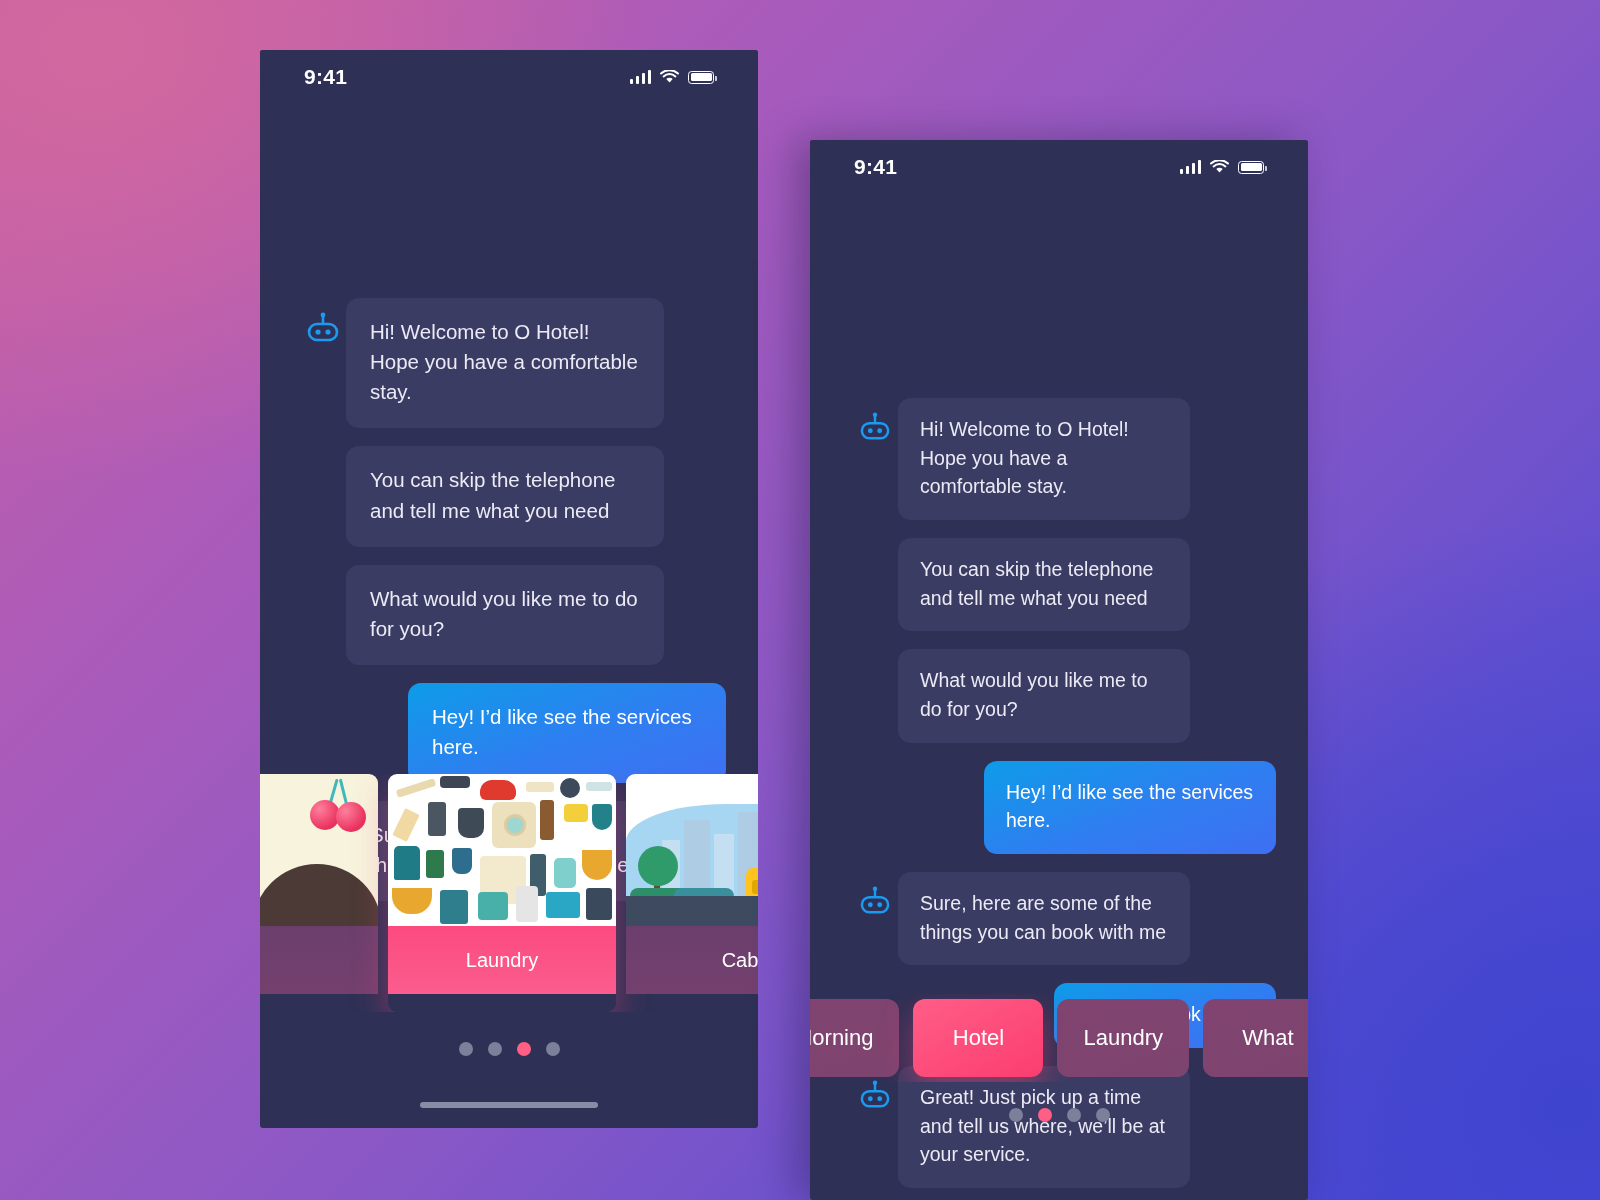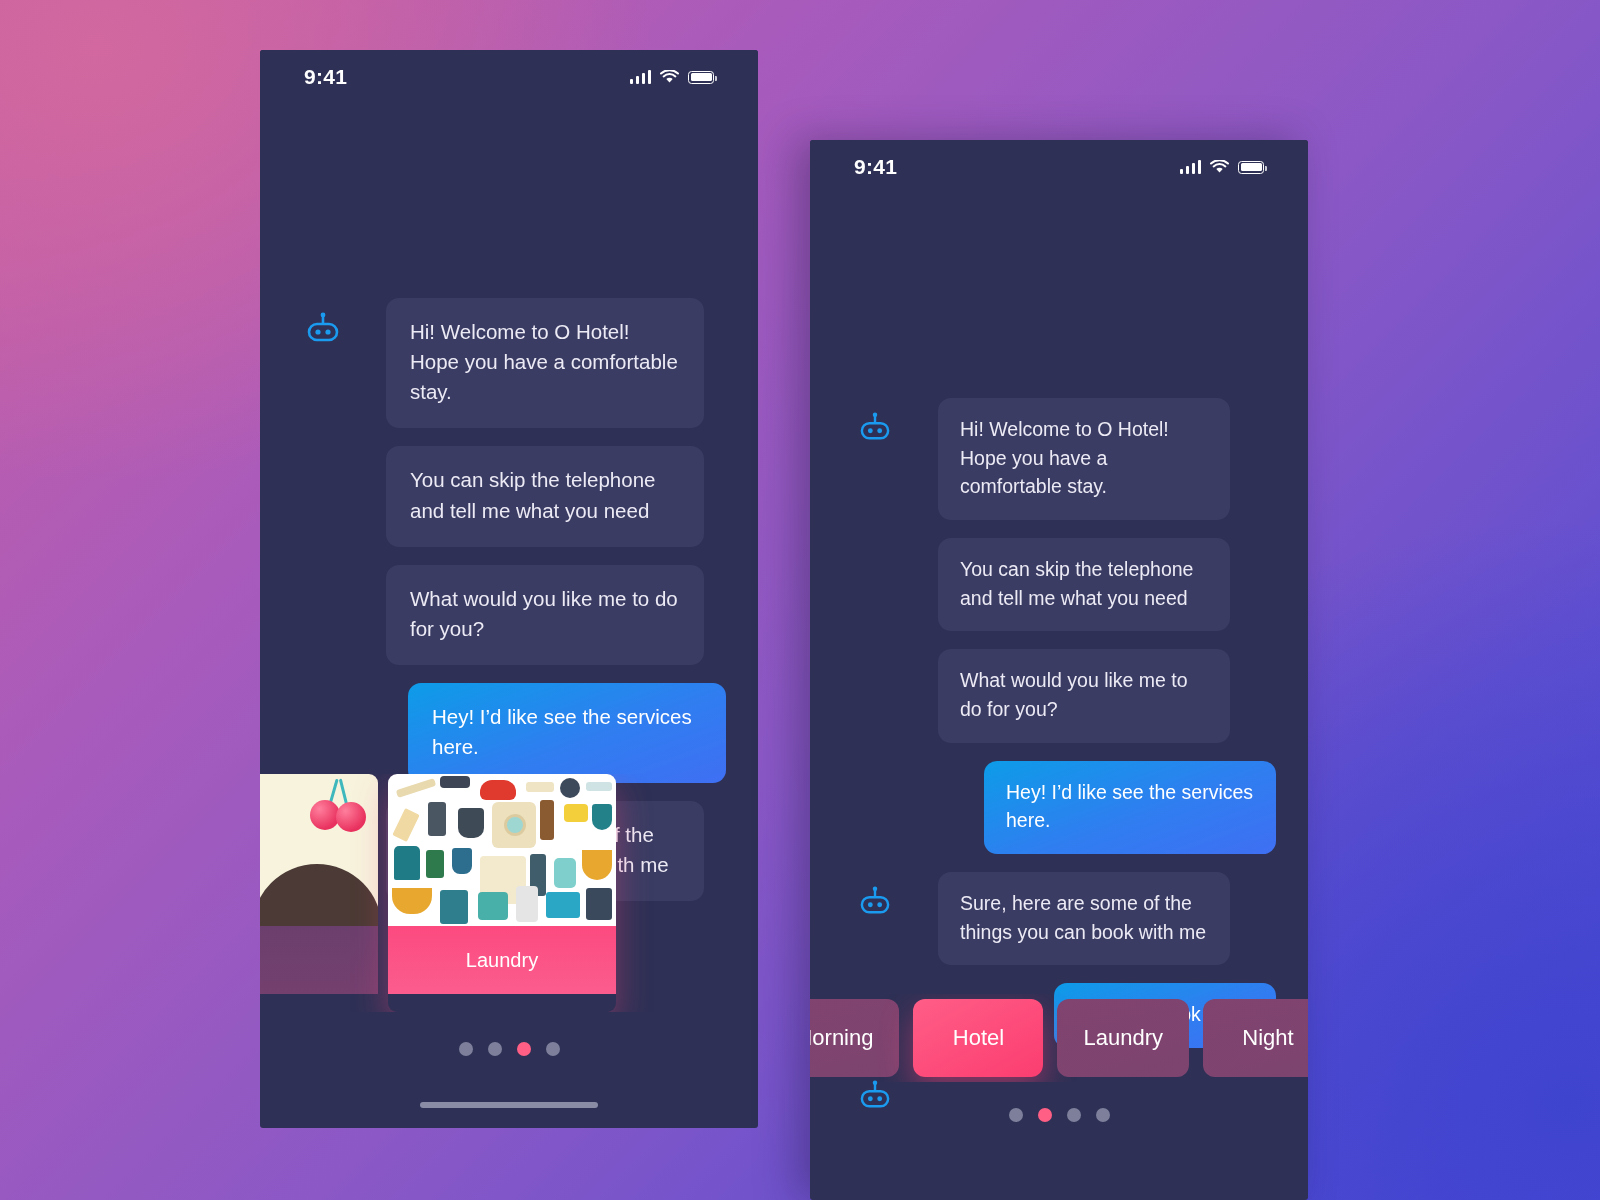--- a/index.html
+++ b/index.html
@@ -53,21 +53,21 @@
   .chat-l { top:248px; }
   .chat-r { top:258px; }
   .row { display:flex; align-items:flex-start; margin-bottom:18px; }
   .row.user { justify-content:flex-end; }
   .bot-ava { width:46px; flex:0 0 46px; display:flex; justify-content:center; padding-top:14px; }
   .bot-ava.blank { visibility:hidden; }
   .bubble {
     border-radius:13px; color:#eceaf5; font-size:20.5px; line-height:1.47;
     padding:19px 24px 21px 24px; max-width:320px;
   }
-  .bubble.bot { background:#3a3c63;margin-left:40px; }
+  .bubble.bot { background:#3a3c63; }
   .bubble.user {
     background:linear-gradient(160deg,#0d9ce8 0%, #2f7ef0 55%, #3f6ff3 100%);
     color:#fff; border-radius:13px;
   }
 
   .chat-l .row-pad { padding-left:40px; padding-right:32px; }
   .chat-l .bubble { max-width:318px; }
   .chat-r .row-pad { padding-left:42px; padding-right:32px; }
   .chat-r .bubble { max-width:292px; font-size:19.5px; padding:17px 22px 19px 22px; }
 
@@ -245,20 +245,40 @@
         <div class="obj" style="left:4px;  top:114px;width:40px; height:26px; background:#e8a82f; border-radius:0 0 18px 18px;"></div>
         <div class="obj" style="left:52px; top:116px;width:28px; height:34px; background:#2f7e8d; border-radius:3px;"></div>
         <div class="obj" style="left:90px; top:118px;width:30px; height:28px; background:#48b0a8; border-radius:4px;"></div>
         <div class="obj" style="left:128px;top:112px;width:22px; height:36px; background:#e5e5e5; border-radius:4px;"></div>
         <div class="obj" style="left:158px;top:118px;width:34px; height:26px; background:#2aa7c4; border-radius:3px;"></div>
         <div class="obj" style="left:198px;top:114px;width:26px; height:32px; background:#3a4a5c; border-radius:3px;"></div>
       </div>
       <div class="card-label label-hot">Laundry</div>
     </div>
 
+    <div class="card">
+      <div class="card-img ill-cab">
+        <div class="sky"></div>
+        <div class="bldg" style="left:36px; width:18px; height:58px;"></div>
+        <div class="bldg d" style="left:58px; width:26px; height:78px;"></div>
+        <div class="bldg" style="left:88px; width:20px; height:64px;"></div>
+        <div class="bldg d" style="left:112px; width:24px; height:86px;"></div>
+
+        <div class="tree-s" style="left:28px; bottom:28px;"></div>
+        <div class="tree-t" style="left:12px; bottom:40px;"></div>
+        <div class="grass" style="left:4px; width:76px;"></div>
+        <div class="grass" style="left:48px; width:60px; background:#3a8f9c;"></div>
+
+        <div class="taxi" style="left:120px; bottom:24px; width:104px; height:34px;"></div>
+        <div class="grill" style="left:126px; bottom:32px; width:38px; height:14px;"></div>
+
+        <div class="ground"></div>
+      </div>
+      <div class="card-label label-dim">Cab</div>
+    </div>
   </div>
 
   <div class="dots dots-l">
     <div class="dot"></div>
     <div class="dot"></div>
     <div class="dot on"></div>
     <div class="dot"></div>
   </div>
 
   <div class="home-ind"></div>
@@ -315,20 +335,21 @@
     <div class="row row-pad">
       <div class="bot-ava">
         <svg width="34" height="30" viewBox="0 0 36 32">
           <rect x="4" y="12" width="28" height="16" rx="8" fill="none" stroke="#1a9bf0" stroke-width="2.6"></rect>
           <circle cx="13" cy="20" r="2.6" fill="#1a9bf0"></circle>
             <circle cx="23" cy="20" r="2.6" fill="#1a9bf0"></circle>
           <line x1="18" y1="4" x2="18" y2="12" stroke="#1a9bf0" stroke-width="2.6"></line>
           <circle cx="18" cy="3" r="2.4" fill="#1a9bf0"></circle>
         </svg>
       </div>
+      <div class="bubble bot">Great! Just pick up a time and tell us where, we’ll be at your service.</div>
     </div>
   </div>
 
   <div class="header header-r"></div>
 
   <div class="statusbar">
     <div class="clock">9:41</div>
     <div class="sb-right">
       <div class="bars">
           <i></i>
@@ -342,21 +363,21 @@
         <path d="M1 3.5 a12.4 12.4 0 0 1 17 0" stroke="#fff" stroke-width="2" fill="none" stroke-linecap="round"></path>
       </svg>
       <div class="batt"></div>
     </div>
   </div>
 
   <div class="chips">
     <div class="chip dim first">Morning</div>
     <div class="chip hot">Hotel</div>
     <div class="chip dim">Laundry</div>
-    <div class="chip dim">Night</div>
+    <div class="chip dim">What</div>
 
   </div>
 
   <div class="dots dots-r">
     <div class="dot"></div>
     <div class="dot on"></div>
     <div class="dot"></div>
     <div class="dot"></div>
   </div>
 </div>

